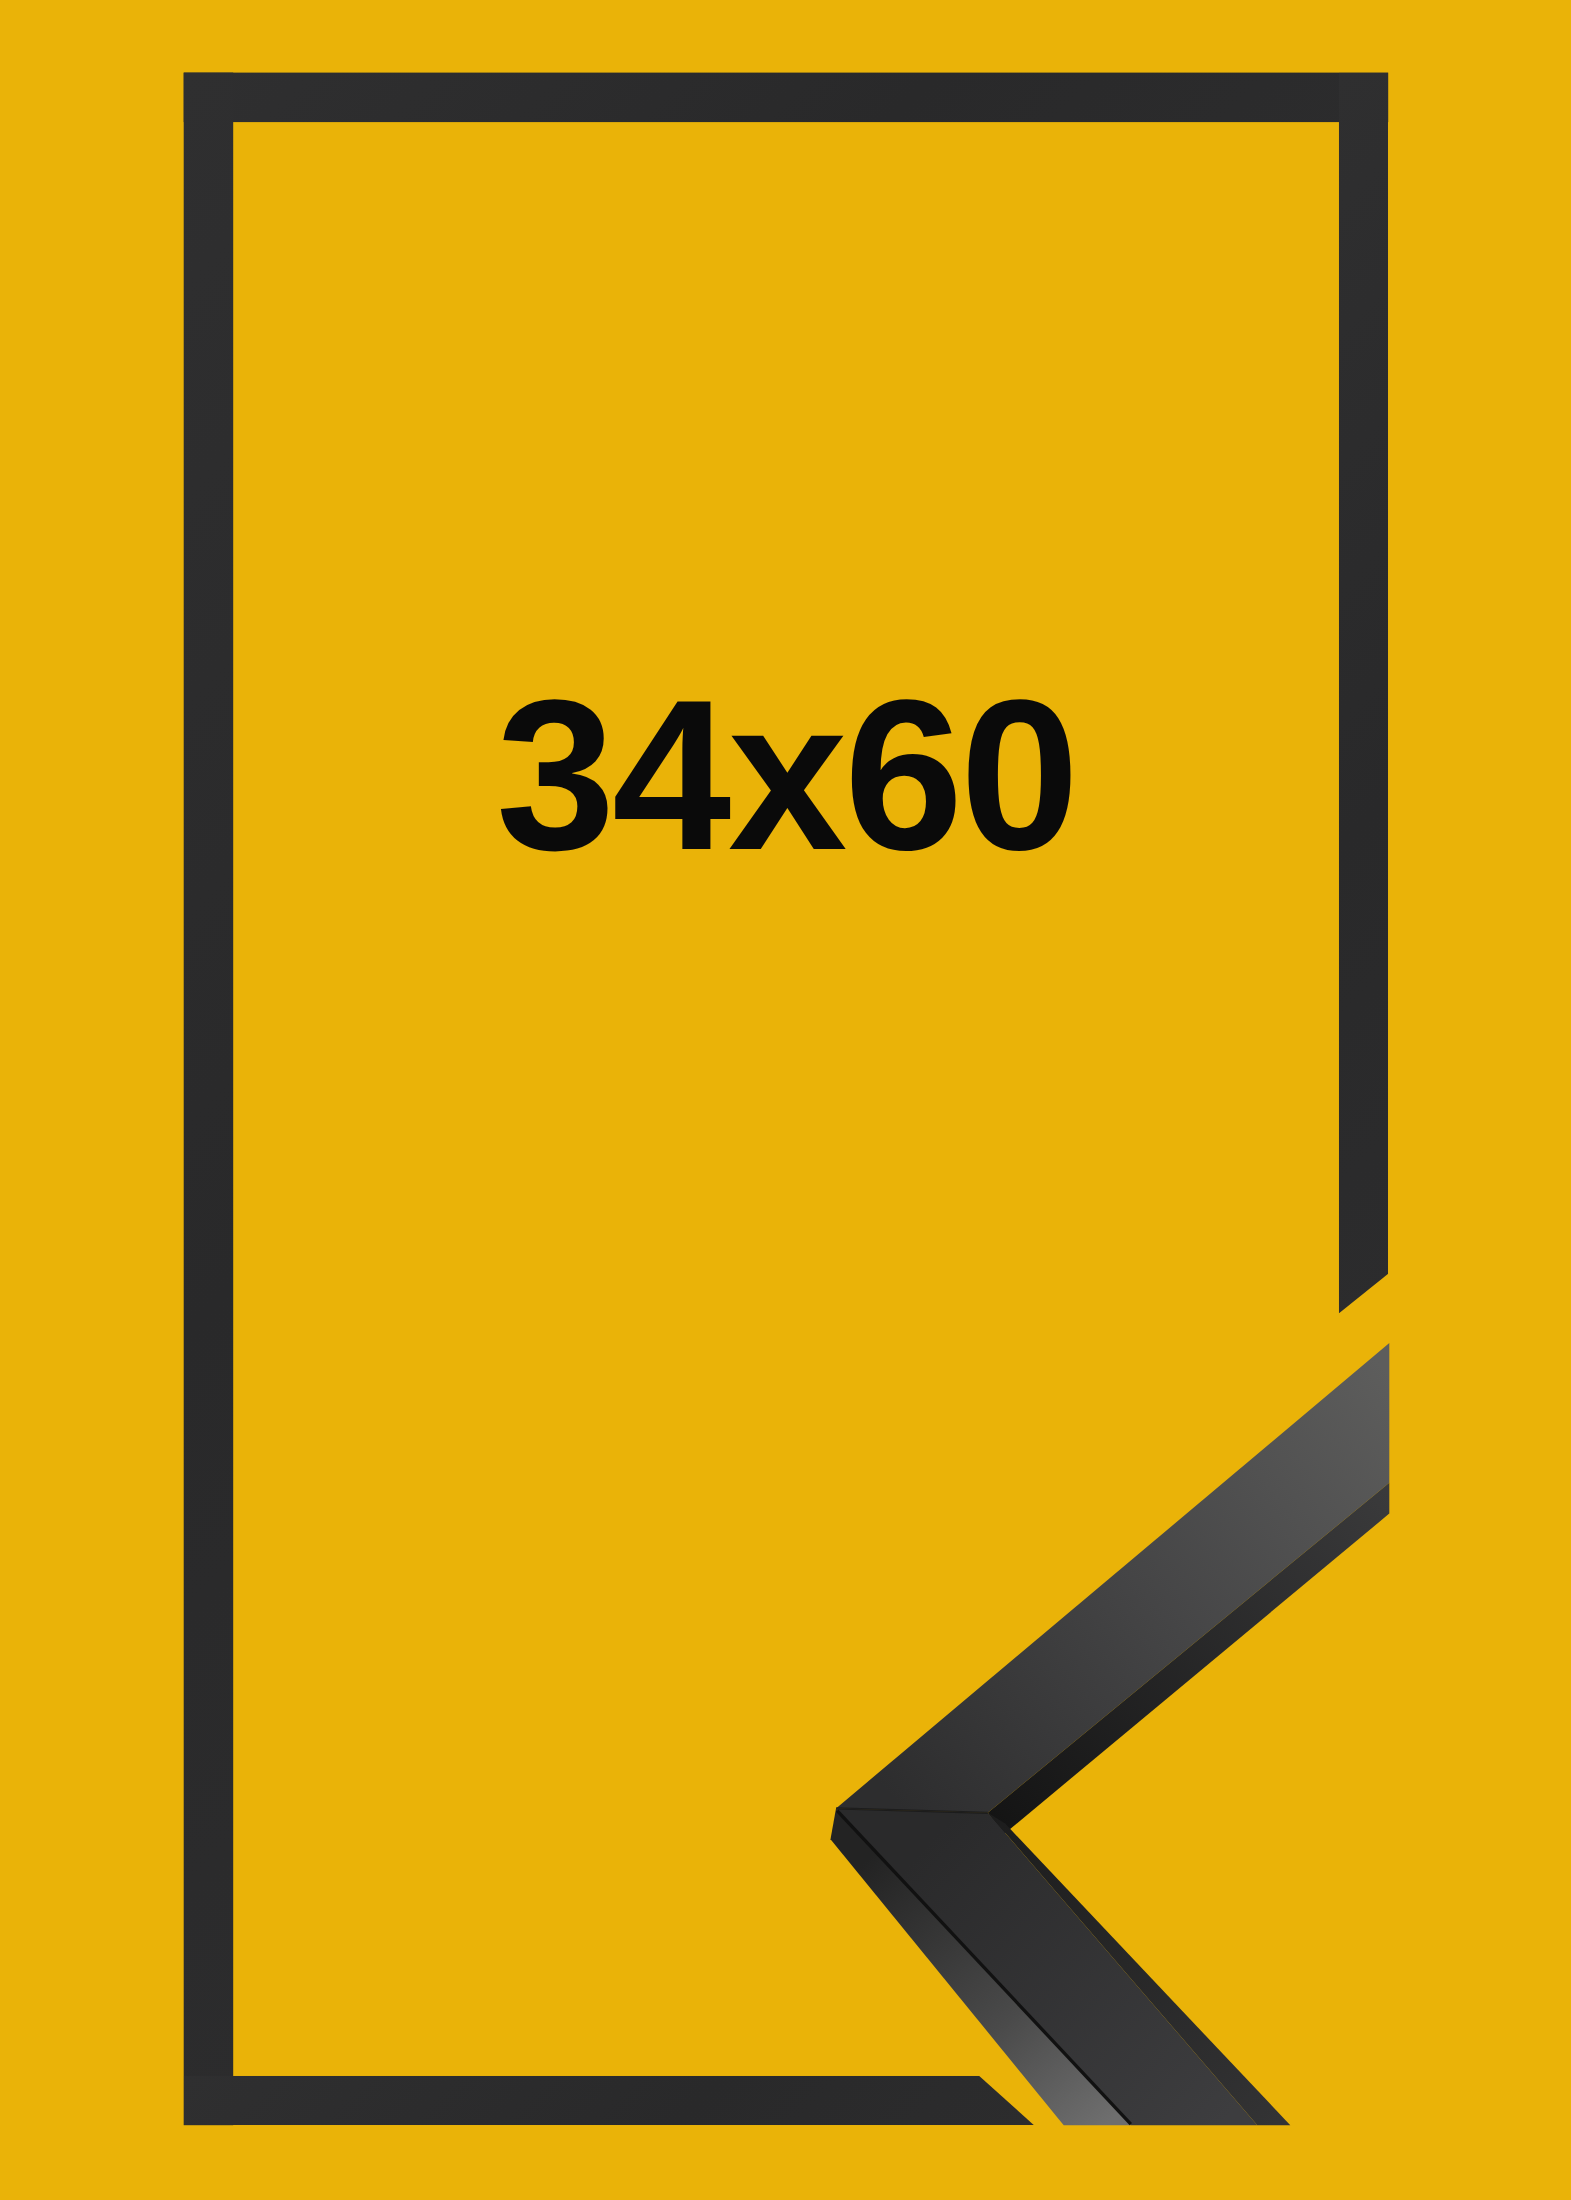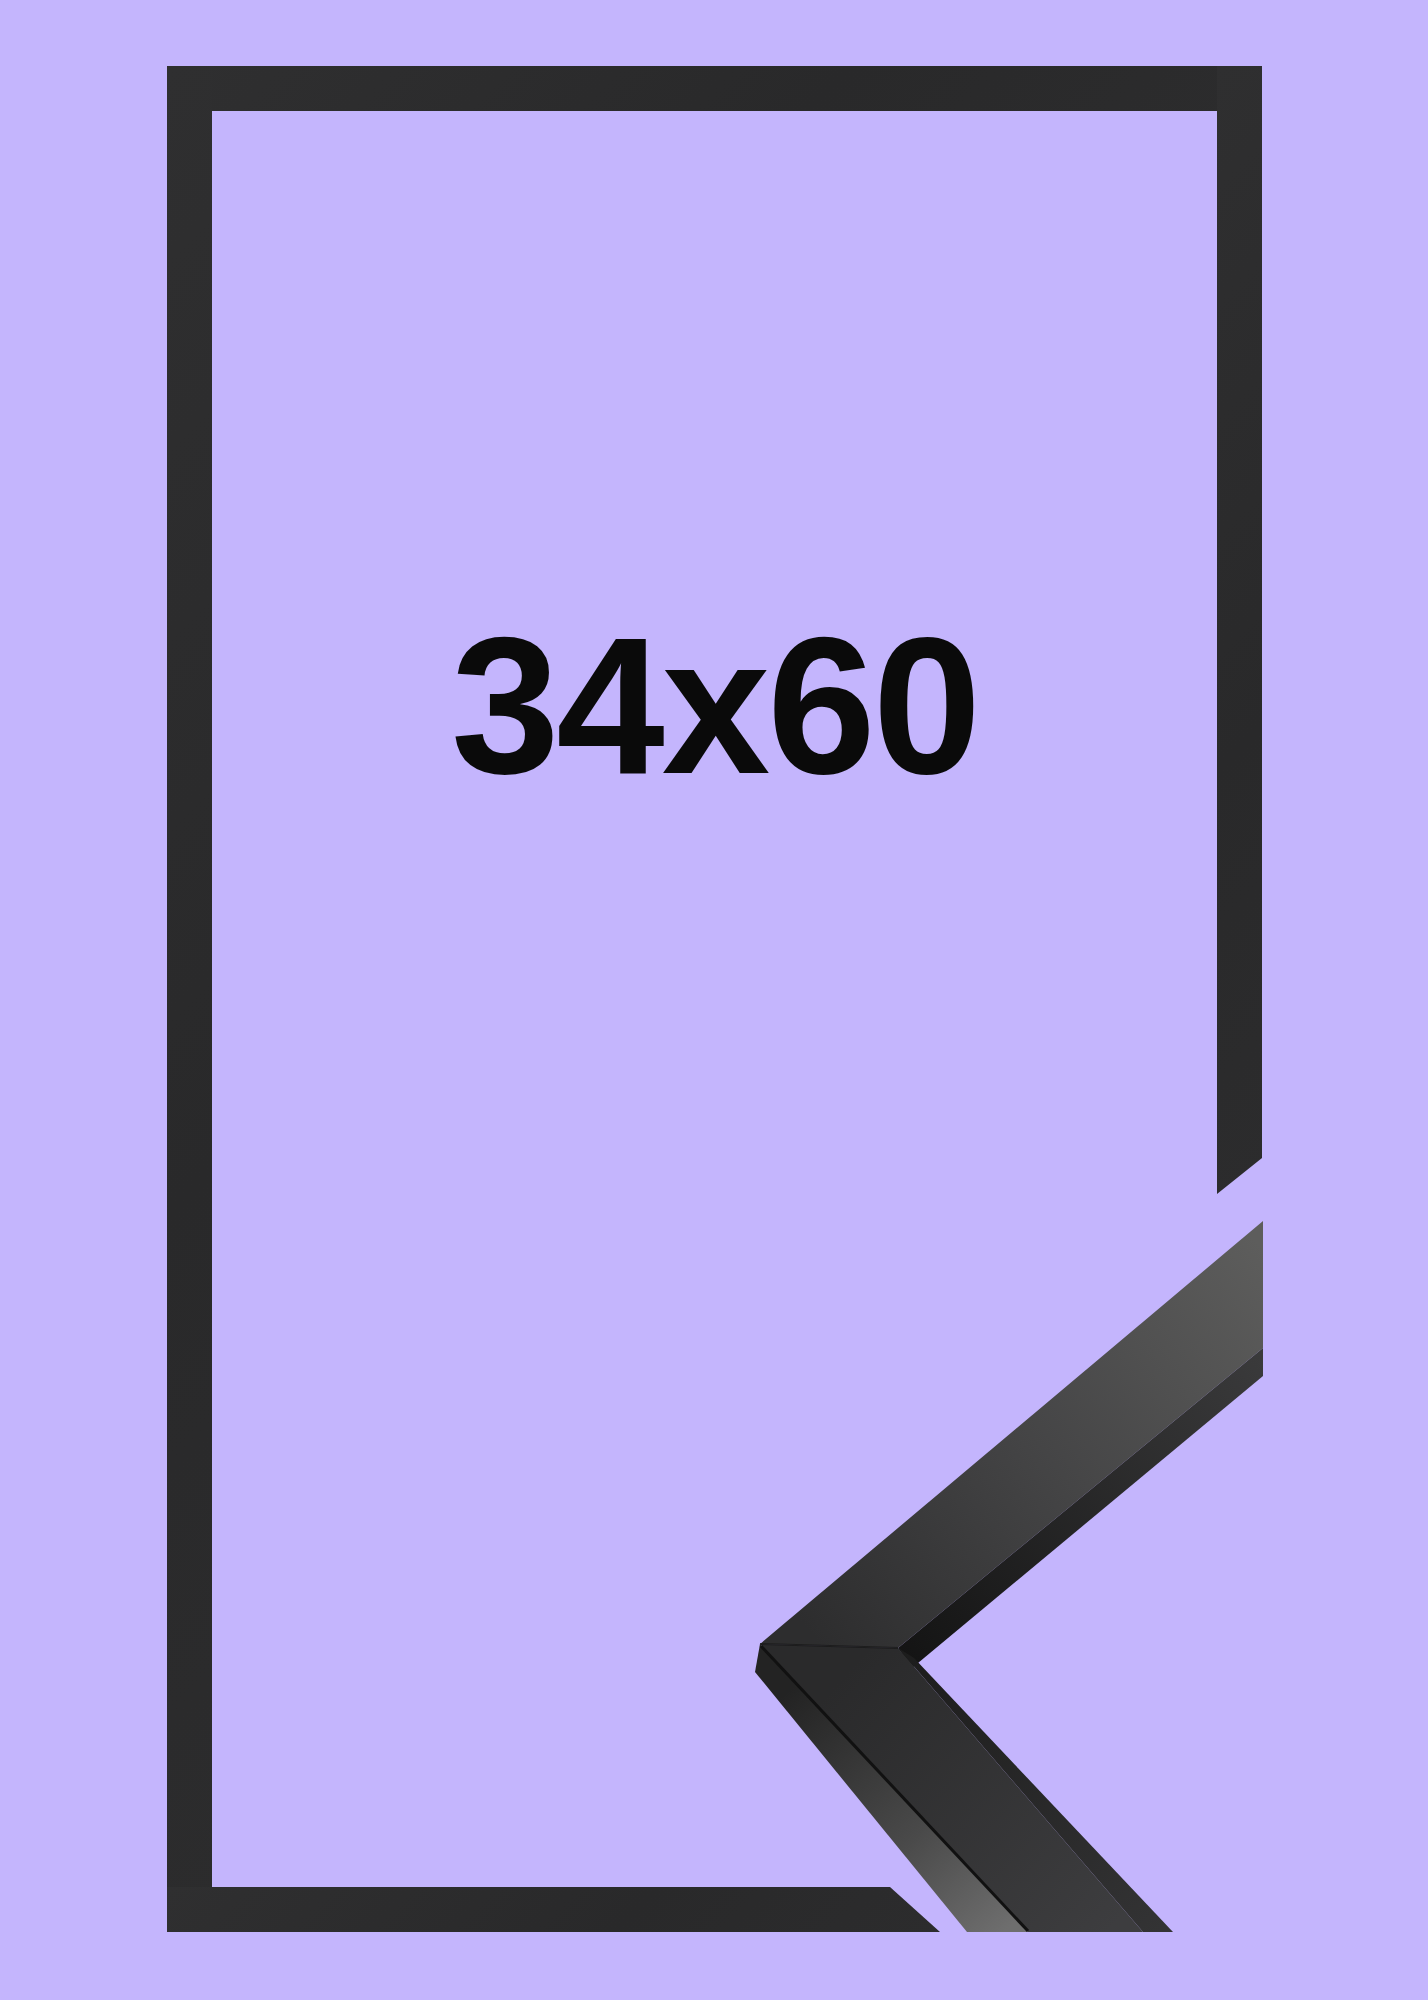--- a/index.html
+++ b/index.html
@@ -2,21 +2,21 @@
 <html><head>
 <meta charset="utf-8">
 <style>
   html, body { margin: 0; padding: 0; }
   body { font-family: "Liberation Sans", sans-serif; }
 
   .stage {
     position: relative;
     width: 1428px;
     height: 2000px;
-    background: #c4b5fd;
+    background: #eab308;
     overflow: hidden;
   }
 
   
   .band {
     position: absolute;
     background: linear-gradient(135deg, #2f2f30 0%, #29292a 60%, #2c2c2d 100%);
   }
   .band-top    { left: 167px; top: 66px;   width: 1095px; height: 45px; }
   .band-left   { left: 167px; top: 66px;   width: 45px;   height: 1866px; }

